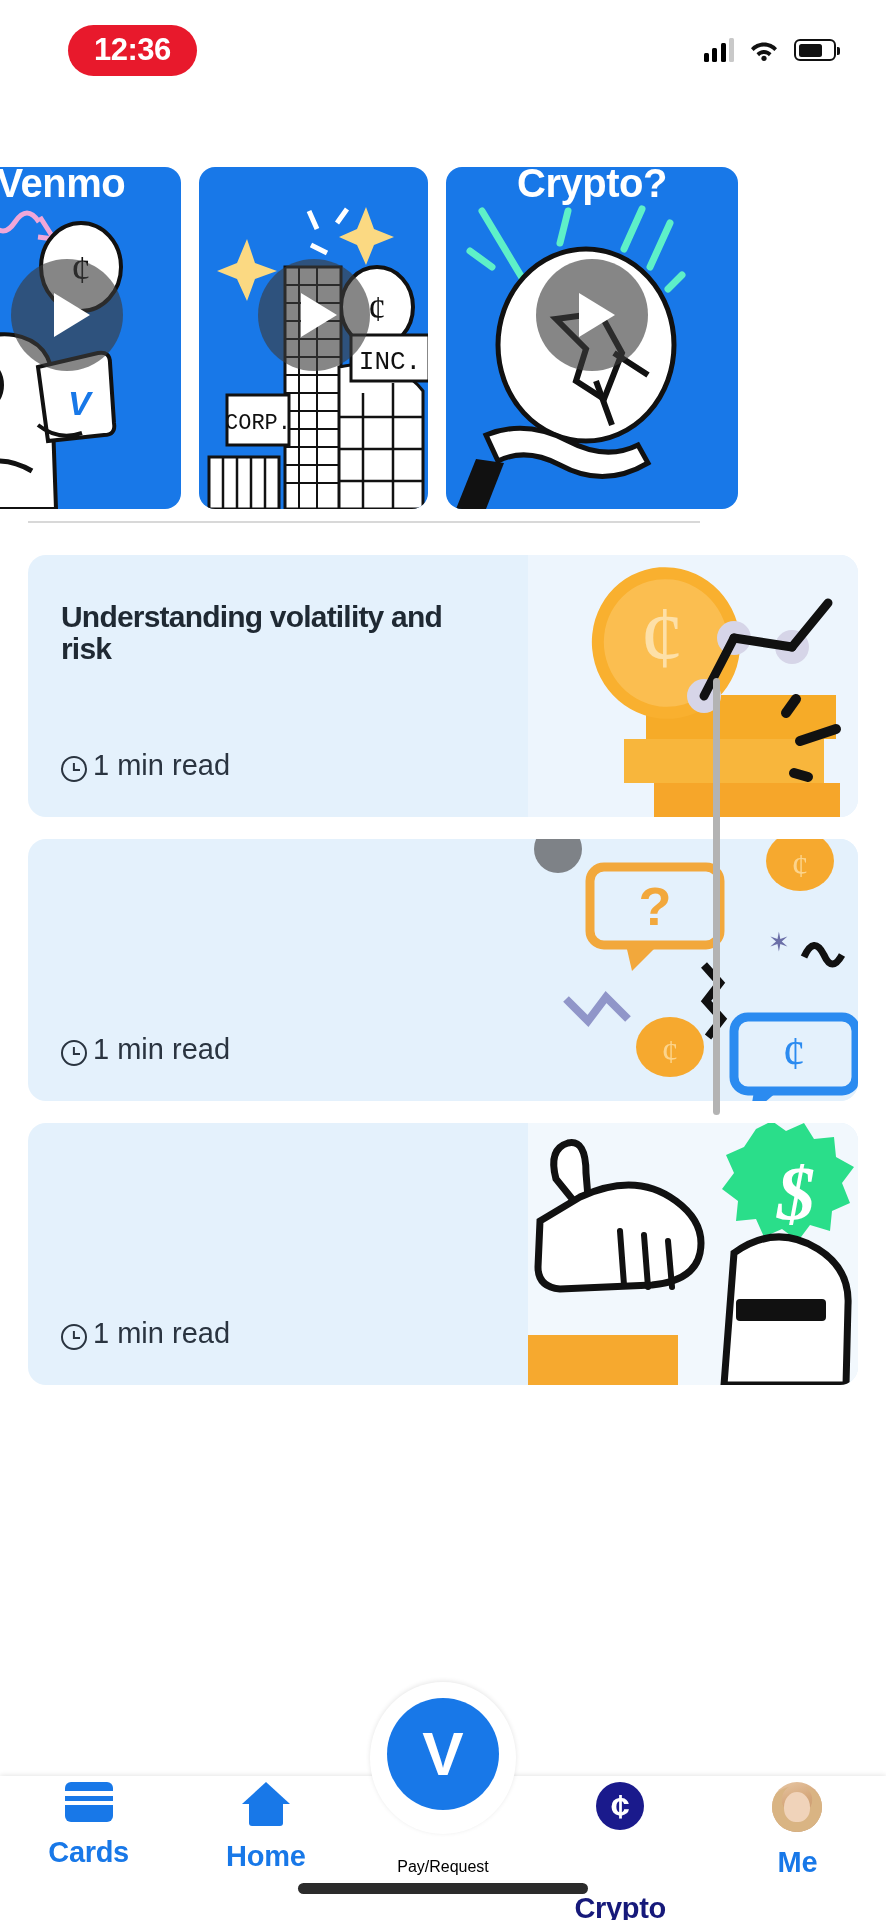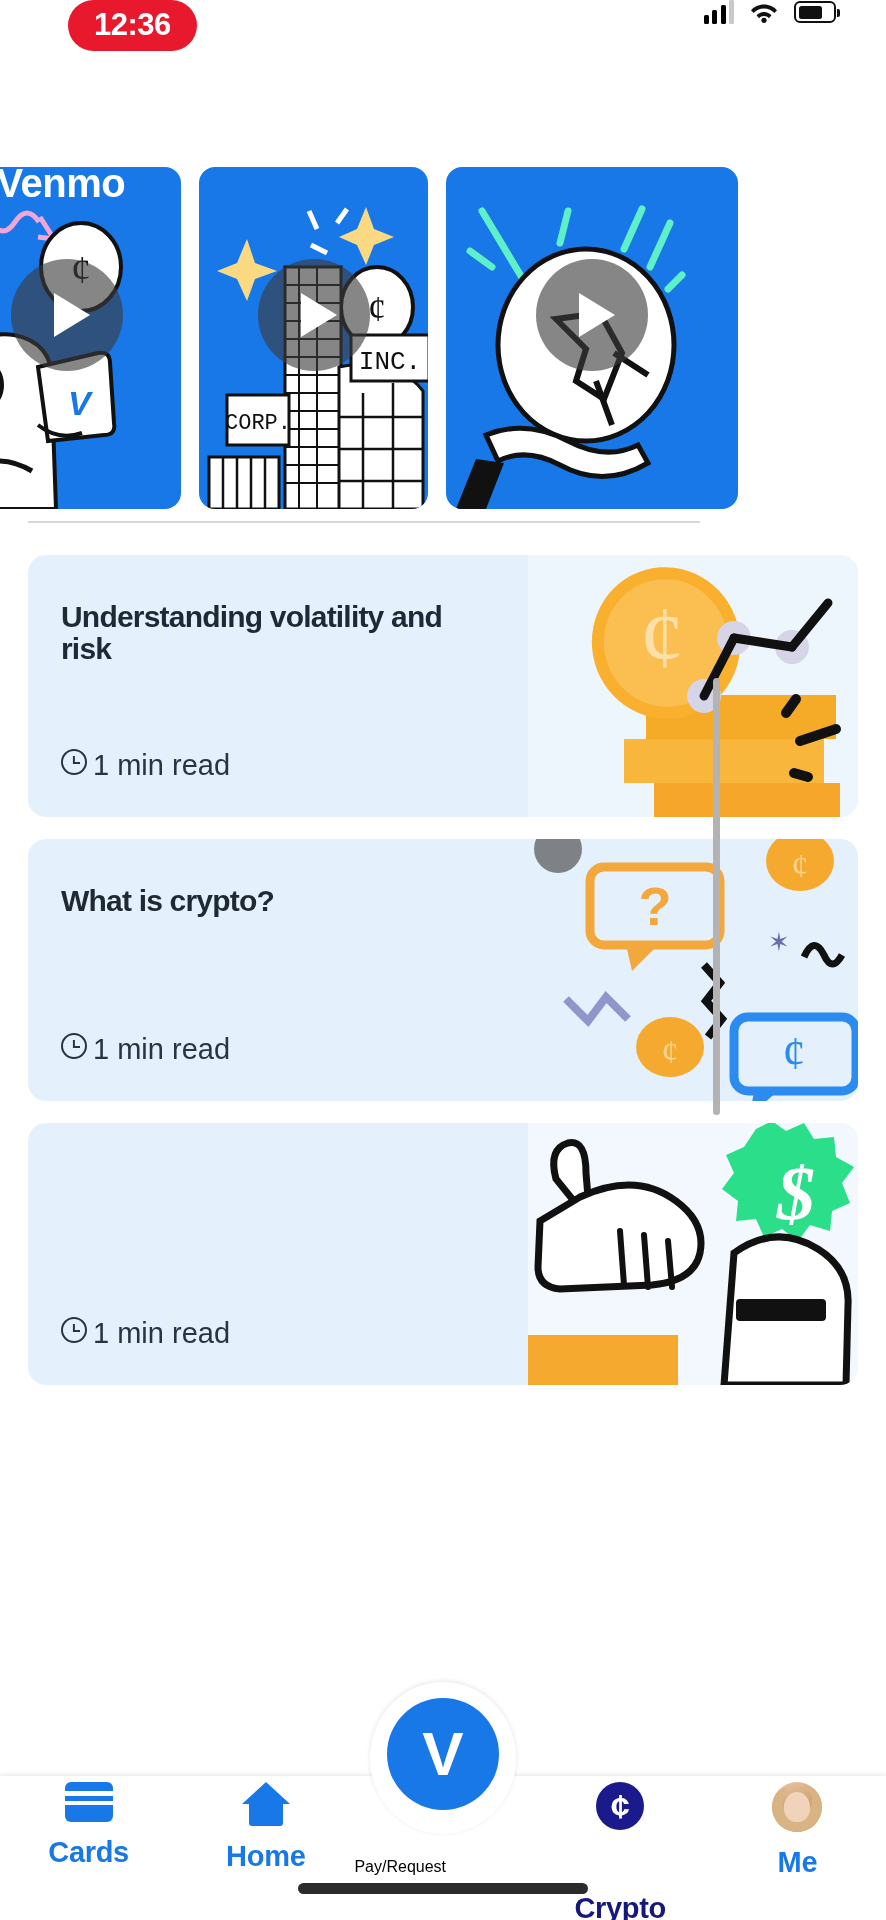--- a/index.html
+++ b/index.html
@@ -6,21 +6,21 @@
   html,body { width:886px; height:1920px; overflow:hidden; }
   body {
     font-family:"Liberation Sans", sans-serif;
     background:#ffffff;
     position:relative;
   }
 
   
   .statusbar{
     position:absolute; top:0; left:0; width:886px; height:100px;
-    display:flex; align-items:flex-start; justify-content:space-between;
+    display:flex; align-items:center; justify-content:space-between;
     padding:0 40px;
   }
   .time-pill{
     background:#e8192c; color:#fff;
     font-size:31px; font-weight:700; letter-spacing:-0.5px;
     border-radius:26px; padding:9px 26px 11px 26px;
     margin-left:28px; line-height:1;
   }
   .status-icons{ display:flex; align-items:center; gap:15px; margin-right:10px;}
   .sig{ display:flex; align-items:flex-end; gap:3.5px; height:24px;}
@@ -76,21 +76,21 @@
     position:relative; margin:0 28px 22px 28px; height:262px;
     background:#e4f1fc; border-radius:18px; overflow:hidden;
   }
   .acard .atitle{
     position:absolute; left:33px; top:46px;
     font-size:30px; line-height:1.08; font-weight:700;
     color:#1f2933; letter-spacing:-0.8px; max-width:420px;
   }
   .acard .ameta{
     position:absolute; left:33px; bottom:35px;
-    display:flex; align-items:flex-start; gap:6px;
+    display:flex; align-items:flex-end; gap:6px;
     font-size:29px; color:#2a3440; font-weight:400;
   }
   .clock{ width:26px;height:26px;border:2.4px solid #2a3440;border-radius:50%;position:relative;flex:0 0 auto;}
   .clock::before{content:"";position:absolute;left:50%;top:5px;width:2.2px;height:8px;background:#2a3440;transform:translateX(-50%);}
   .clock::after{content:"";position:absolute;left:50%;top:11px;width:6px;height:2.2px;background:#2a3440;}
   .acard .aart{ position:absolute; right:0; top:0; bottom:0; width:330px;}
 
   
   .scrollbar{
     position:absolute; left:713px; top:678px; width:7px; height:437px;
@@ -146,21 +146,21 @@
   .avatar .face{position:absolute;left:12px;top:10px;width:26px;height:30px;background:#f0d3ba;border-radius:50% 50% 45% 45%;}
 
   
   .venmo{
     position:absolute; left:50%; bottom:110px; transform:translateX(-50%);
     width:112px;height:112px;border-radius:50%;background:#1878e8;
     display:flex;align-items:center;justify-content:center;
     color:#fff; font-size:62px; font-weight:700; line-height:1;
     pointer-events:auto;
   }
-  .tab-center{ flex:1; display:flex; flex-direction:column; justify-content:flex-end; height:100%;}
+  .tab-center{ flex:1; display:flex; flex-direction:column; align-items:center; justify-content:flex-end; height:100%;}
   .tab-center .tlabel{ margin-bottom:44px;}
 
   .home-indicator{
     position:absolute; left:50%; bottom:26px; transform:translateX(-50%);
     width:290px;height:11px;background:#2b2b2b;border-radius:6px;
   }
   .tabs, .venmo, .tab, .tab-center{ pointer-events:auto;}
 </style>
 </head>
 <body>
@@ -243,20 +243,21 @@
         <path d="M196 42 l-18 40"></path>
           <path d="M224 56 l-20 44"></path>
           <path d="M236 108 l-14 14"></path>
       </g>
       <ellipse cx="140" cy="178" rx="88" ry="96" fill="#fff" stroke="#111" stroke-width="5"></ellipse>
       <path d="M110 152 l44 -6 l22 40 l-18 46 l-28 -18 l10 -32 z" fill="none" stroke="#111" stroke-width="6"></path>
       <path d="M168 186 l34 22 M150 214 l16 44" stroke="#111" stroke-width="6" fill="none"></path>
       <path d="M40 268 q40 -16 82 6 q38 20 70 4 l10 18 q-44 26 -88 2 q-34 -18 -62 -4 z" fill="#fff" stroke="#111" stroke-width="5"></path>
       <path d="M58 296 l-18 46 h-30 l20 -50 z" fill="#111"></path>
     </svg>
+    <div class="vtitle">Crypto?</div>
     <div class="play"></div>
   </div>
 </div>
 
 <div class="divider"></div>
 
 <div class="articles">
 
   <div class="acard">
     <svg class="aart" viewBox="0 0 330 262" preserveAspectRatio="none">
@@ -300,21 +301,20 @@
       <text x="240" y="112" font-size="26" fill="#6b6fa8" font-family="Liberation Sans, sans-serif">✶</text>
       <path d="M276 118 q10 -22 20 -2 q8 18 18 0" stroke="#111" stroke-width="7" fill="none"></path>
       <path d="M176 126 l16 18 l-14 18 l16 18 l-14 18" stroke="#111" stroke-width="8" fill="none"></path>
       <path d="M38 160 l22 22 l18 -24 l22 22" stroke="#9096c9" stroke-width="8" fill="none"></path>
       <ellipse cx="142" cy="208" rx="34" ry="30" fill="#f6a92f"></ellipse>
       <text x="142" y="224" font-size="34" text-anchor="middle" fill="#fcd48c" font-family="Liberation Serif, serif">¢</text>
       <rect x="206" y="178" width="122" height="74" rx="14" fill="none" stroke="#2b8bf0" stroke-width="9"></rect>
       <path d="M226 252 l-4 24 l28 -24 z" fill="#2b8bf0"></path>
       <text x="266" y="230" font-size="46" text-anchor="middle" fill="#2b8bf0" font-family="Liberation Serif, serif">¢</text>
     </svg>
-    <div class="atitle">What is crypto?</div>
     <div class="ameta">
       <span class="clock"></span>
       <span>1 min read</span>
     </div>
   </div>
 
   <div class="acard">
     <svg class="aart" viewBox="0 0 330 262" preserveAspectRatio="none">
       <rect x="0" y="0" width="330" height="262" fill="#f2f8fd"></rect>
       <path d="M228 6 l16 -8 l14 10 l18 -8 l10 16 l20 -2 l2 20 l18 10 l-12 16 l8 20 l-18 8 l-2 20 l-20 -6 l-12 16 l-16 -12 l-18 8 l-8 -18 l-20 2 l2 -20 l-16 -12 l12 -16 l-8 -18 l18 -8 z" fill="#2ade8a"></path>

